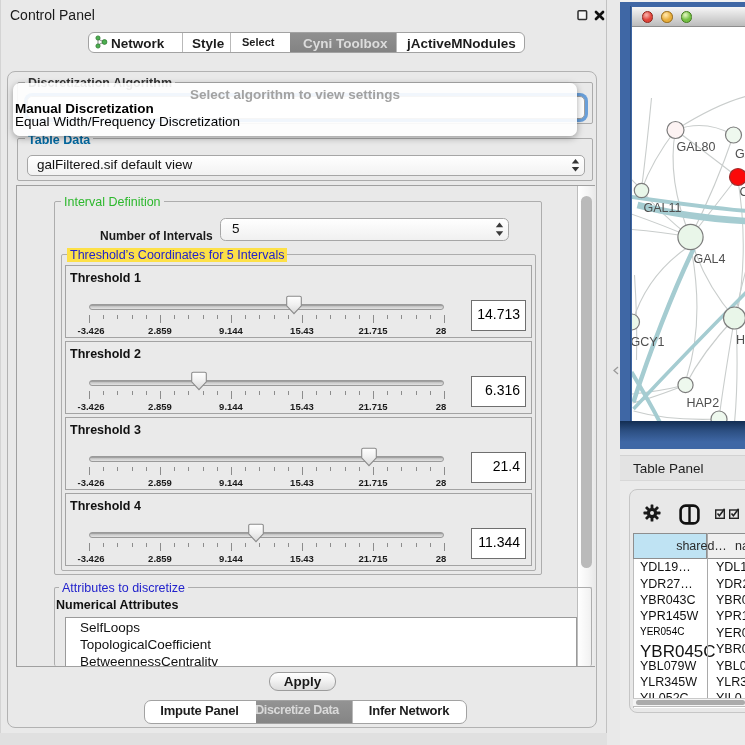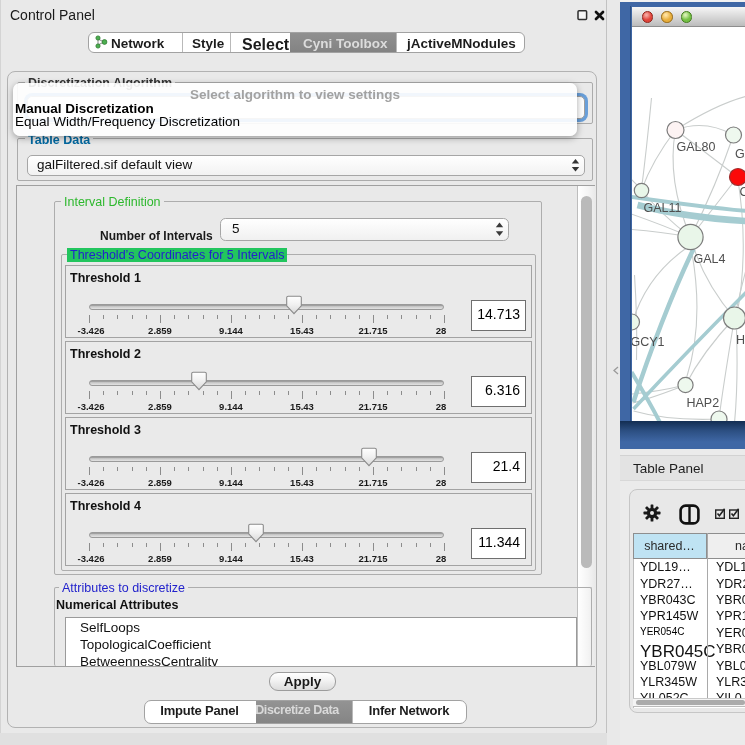--- a/index.html
+++ b/index.html
@@ -17,21 +17,21 @@
 <svg class="abs" style="left:594px;top:10px" width="11" height="11" viewBox="0 0 11 11">
 <path d="M2,2 L9,9 M9,2 L2,9" stroke="#111" stroke-width="2.7" stroke-linecap="round"></path>
   </svg>
 <div class="abs" style="left:88px;top:32px;width:437px;height:21px;background:#fff;border:1px solid #a2a2a2;border-radius:6px;box-sizing:border-box;overflow:hidden;"></div>
 <div class="abs" style="left:290px;top:32px;width:106px;height:21px;background:linear-gradient(#909090,#838383);box-sizing:border-box;border-top:1px solid #a2a2a2;border-bottom:1px solid #a2a2a2;"></div>
 <div class="abs" style="left:182px;top:33px;width:1px;height:19px;background:#b9b9b9;"></div>
 <div class="abs" style="left:230px;top:33px;width:1px;height:19px;background:#b9b9b9;"></div>
 <div class="abs" style="left:396px;top:33px;width:1px;height:19px;background:#b9b9b9;"></div>
 <div class="abs" style="left:111px;top:36px;font-size:13.5px;color:#1c1c1c;font-weight:600;white-space:nowrap;">Network</div>
 <div class="abs" style="left:192px;top:36px;font-size:13.5px;color:#1c1c1c;font-weight:600;white-space:nowrap;">Style</div>
-<div class="abs" style="left:242px;top:36px;font-size:16px;color:#1c1c1c;font-weight:600;white-space:nowrap;">Select</div>
+<div class="abs" style="left:242px;top:36px;font-size:11px;color:#1c1c1c;font-weight:600;white-space:nowrap;">Select</div>
 <div class="abs" style="left:303px;top:36px;font-size:13.5px;color:#dcdcdc;font-weight:600;white-space:nowrap;">Cyni Toolbox</div>
 <div class="abs" style="left:407px;top:36px;font-size:13.5px;color:#1c1c1c;font-weight:600;white-space:nowrap;">jActiveMNodules</div>
 <svg class="abs" style="left:95px;top:35px" width="13" height="14" viewBox="0 0 13 14">
 <path d="M3,3 L3,11 M3,4 L9,7 M3,10 L9,7" stroke="#8a8a8a" stroke-width="1"></path>
 <circle cx="3" cy="3" r="2.1" fill="#4caf50" stroke="#2c7a2f" stroke-width="0.8"></circle>
 <circle cx="9.5" cy="7" r="2.4" fill="#4caf50" stroke="#2c7a2f" stroke-width="0.8"></circle>
 <circle cx="3" cy="11" r="2.1" fill="#4caf50" stroke="#2c7a2f" stroke-width="0.8"></circle>
   </svg>
 <div class="abs" style="left:7px;top:71px;width:590px;height:657px;border:1px solid #b2b2b2;border-radius:8px;box-sizing:border-box;background:#e9e9e9;"></div>
 <div class="abs" style="left:17px;top:82px;width:576px;height:42px;border:1px solid #ababab;border-radius:2px;box-sizing:border-box;"></div>
@@ -51,21 +51,21 @@
 <div class="abs" style="left:54px;top:201px;width:488px;height:374px;border:1px solid #adadad;border-radius:2px;box-sizing:border-box;"></div>
 <div class="abs" style="left:61px;top:195px;font-size:12.5px;color:#2db82d;font-weight:normal;white-space:nowrap;"><span style="background:#e9e9e9;padding:0 3px;">Interval Definition</span></div>
 <div class="abs" style="left:100px;top:229px;font-size:12px;color:#1a1a1a;font-weight:bold;white-space:nowrap;">Number of Intervals</div>
 <div class="abs" style="left:220px;top:218px;width:289px;height:23px;background:linear-gradient(#ffffff,#f0f0f0);border:1px solid #a6a6a6;border-radius:5.5px;box-sizing:border-box;"></div>
 <div class="abs" style="left:232px;top:221px;font-size:13.5px;color:#111;font-weight:normal;white-space:nowrap;">5</div>
 <svg class="abs" style="left:495px;top:222px" width="9" height="15" viewBox="0 0 9 15">
 <path d="M4.5,0.5 L8.2,5.2 H0.8 Z" fill="#3a3a3a"></path>
     <path d="M0.8,9.2 H8.2 L4.5,13.9 Z" fill="#3a3a3a"></path>
   </svg>
 <div class="abs" style="left:61px;top:254px;width:475px;height:317px;border:1px solid #adadad;border-radius:2px;box-sizing:border-box;"></div>
-<div class="abs" style="left:67px;top:248px;font-size:12.5px;color:#2222cc;font-weight:normal;white-space:nowrap;"><span style="background:#22c55e;padding:0 3px;">Threshold’s Coordinates for 5 Intervals</span></div>
+<div class="abs" style="left:67px;top:248px;font-size:12.5px;color:#2222cc;font-weight:normal;white-space:nowrap;"><span style="background:#fde047;padding:0 3px;">Threshold’s Coordinates for 5 Intervals</span></div>
 <div class="abs" style="left:65px;top:265px;width:467px;height:73px;border:1px solid #a3a3a3;box-sizing:border-box;background:#eaeaea;"></div>
 <div class="abs" style="left:70px;top:271px;font-size:12.5px;color:#111;font-weight:bold;white-space:nowrap;">Threshold 1</div>
 <div class="abs" style="left:89.0px;top:304px;width:355.0px;height:5.5px;background:linear-gradient(#8f8f8f,#c9c9c9 40%,#e3e3e3);border-radius:3px;border:1px solid #9a9a9a;box-sizing:border-box;"></div>
 <div class="abs" style="left:89.0px;top:315px;width:1px;height:8px;background:#8c8c8c;"></div>
 <div class="abs" style="left:103.2px;top:315px;width:1px;height:4px;background:#8c8c8c;"></div>
 <div class="abs" style="left:117.4px;top:315px;width:1px;height:4px;background:#8c8c8c;"></div>
 <div class="abs" style="left:131.6px;top:315px;width:1px;height:4px;background:#8c8c8c;"></div>
 <div class="abs" style="left:145.8px;top:315px;width:1px;height:4px;background:#8c8c8c;"></div>
 <div class="abs" style="left:160.0px;top:315px;width:1px;height:8px;background:#8c8c8c;"></div>
 <div class="abs" style="left:174.2px;top:315px;width:1px;height:4px;background:#8c8c8c;"></div>
@@ -365,21 +365,21 @@
 <svg class="abs" style="left:715px;top:508px" width="11" height="11" viewBox="0 0 11 11">
 <rect x="0.7" y="2" width="8.6" height="8.3" fill="none" stroke="#222" stroke-width="1.4"></rect>
 <path d="M2.5,5.4 L4.4,7.8 L9.6,0.8" stroke="#222" stroke-width="1.6" fill="none"></path>
   </svg>
 <svg class="abs" style="left:729px;top:508px" width="11" height="11" viewBox="0 0 11 11">
 <rect x="0.7" y="2" width="8.6" height="8.3" fill="none" stroke="#222" stroke-width="1.4"></rect>
 <path d="M2.5,5.4 L4.4,7.8 L9.6,0.8" stroke="#222" stroke-width="1.6" fill="none"></path>
   </svg>
 <div class="abs" style="left:633px;top:533px;width:116px;height:25.5px;background:#efefef;border:1px solid #8e8e8e;box-sizing:border-box;"></div>
 <div class="abs" style="left:633px;top:533px;width:73.5px;height:25.5px;background:#bfe3f3;border:1px solid #8e8e8e;box-sizing:border-box;"></div>
-<div class="abs" style="left:633px;top:539px;font-size:12.5px;color:#2a2a2a;font-weight:normal;white-space:nowrap;"><span style="display:inline-block;width:73px;text-align:center;">shared…</span></div>
+<div class="abs" style="left:633px;top:539px;font-size:12.5px;color:#2a2a2a;font-weight:normal;white-space:nowrap;padding-left:32px;"><span style="display:inline-block;width:73px;text-align:center;">shared…</span></div>
 <div class="abs" style="left:735px;top:539px;font-size:12.5px;color:#2a2a2a;font-weight:normal;white-space:nowrap;">na</div>
 <div class="abs" style="left:633px;top:558.5px;width:112px;height:149px;background:#fff;border-left:1px solid #bdbdbd;box-sizing:border-box;"></div>
 <div class="abs" style="left:640px;top:560.2px;font-size:12.5px;color:#111;font-weight:normal;white-space:nowrap;">YDL19…</div>
 <div class="abs" style="left:716px;top:560.2px;font-size:12.5px;color:#111;font-weight:normal;white-space:nowrap;">YDL1</div>
 <div class="abs" style="left:640px;top:576.6px;font-size:12.5px;color:#111;font-weight:normal;white-space:nowrap;">YDR27…</div>
 <div class="abs" style="left:716px;top:576.6px;font-size:12.5px;color:#111;font-weight:normal;white-space:nowrap;">YDR2</div>
 <div class="abs" style="left:640px;top:593.0px;font-size:12.5px;color:#111;font-weight:normal;white-space:nowrap;">YBR043C</div>
 <div class="abs" style="left:716px;top:593.0px;font-size:12.5px;color:#111;font-weight:normal;white-space:nowrap;">YBR0</div>
 <div class="abs" style="left:640px;top:609.4px;font-size:12.5px;color:#111;font-weight:normal;white-space:nowrap;">YPR145W</div>
 <div class="abs" style="left:716px;top:609.4px;font-size:12.5px;color:#111;font-weight:normal;white-space:nowrap;">YPR1</div>

